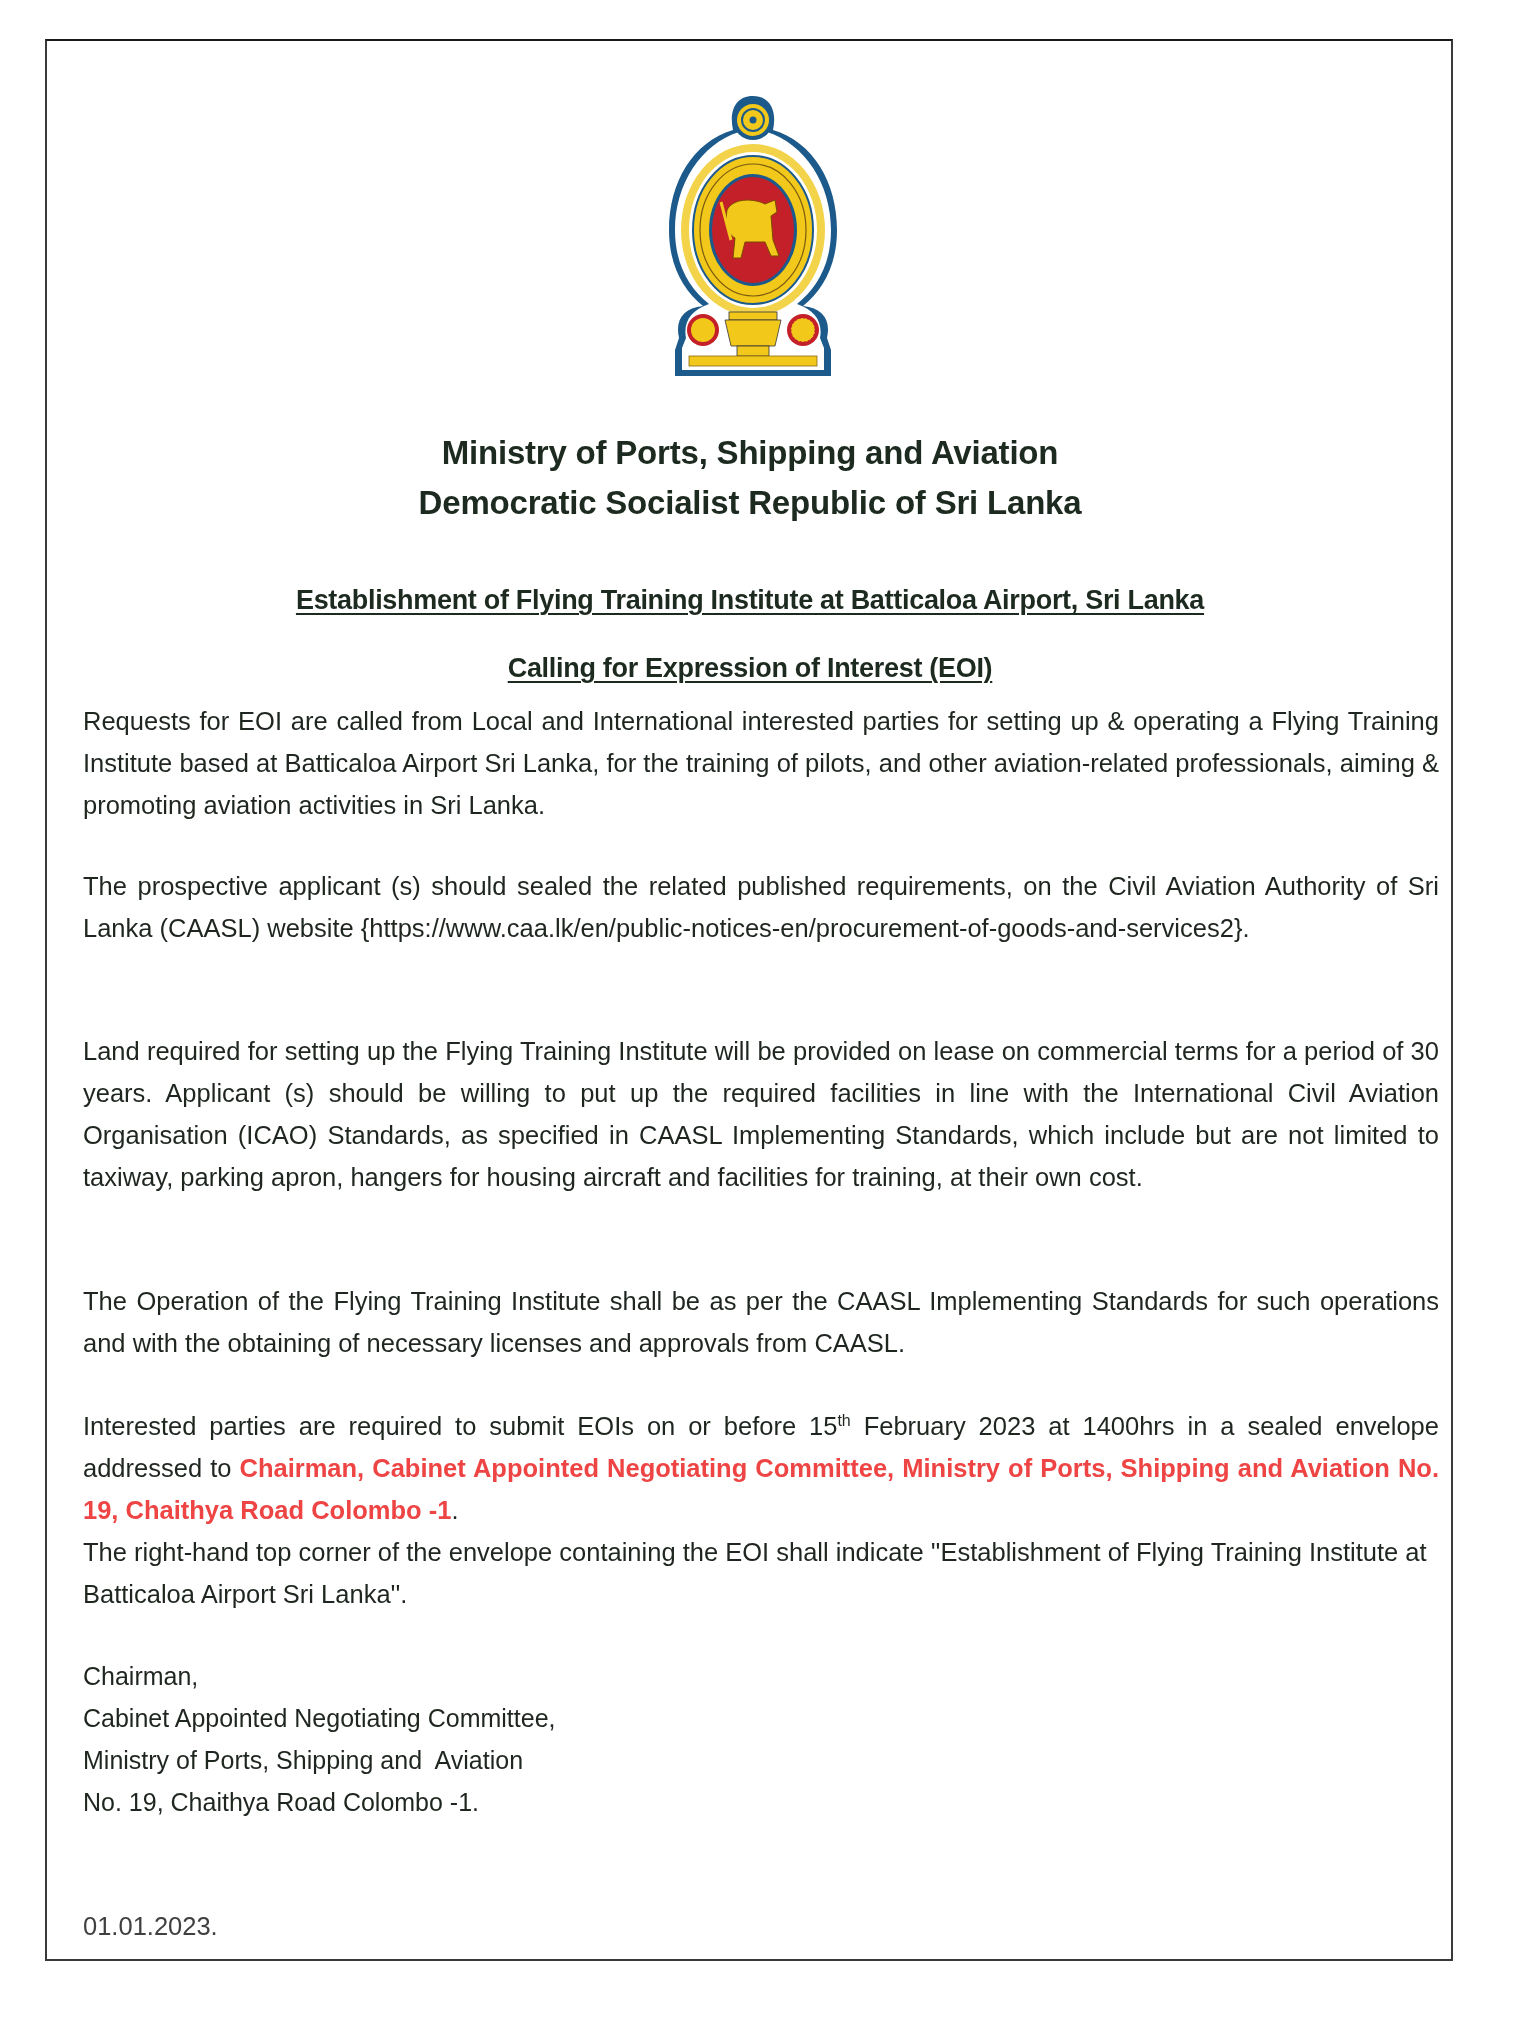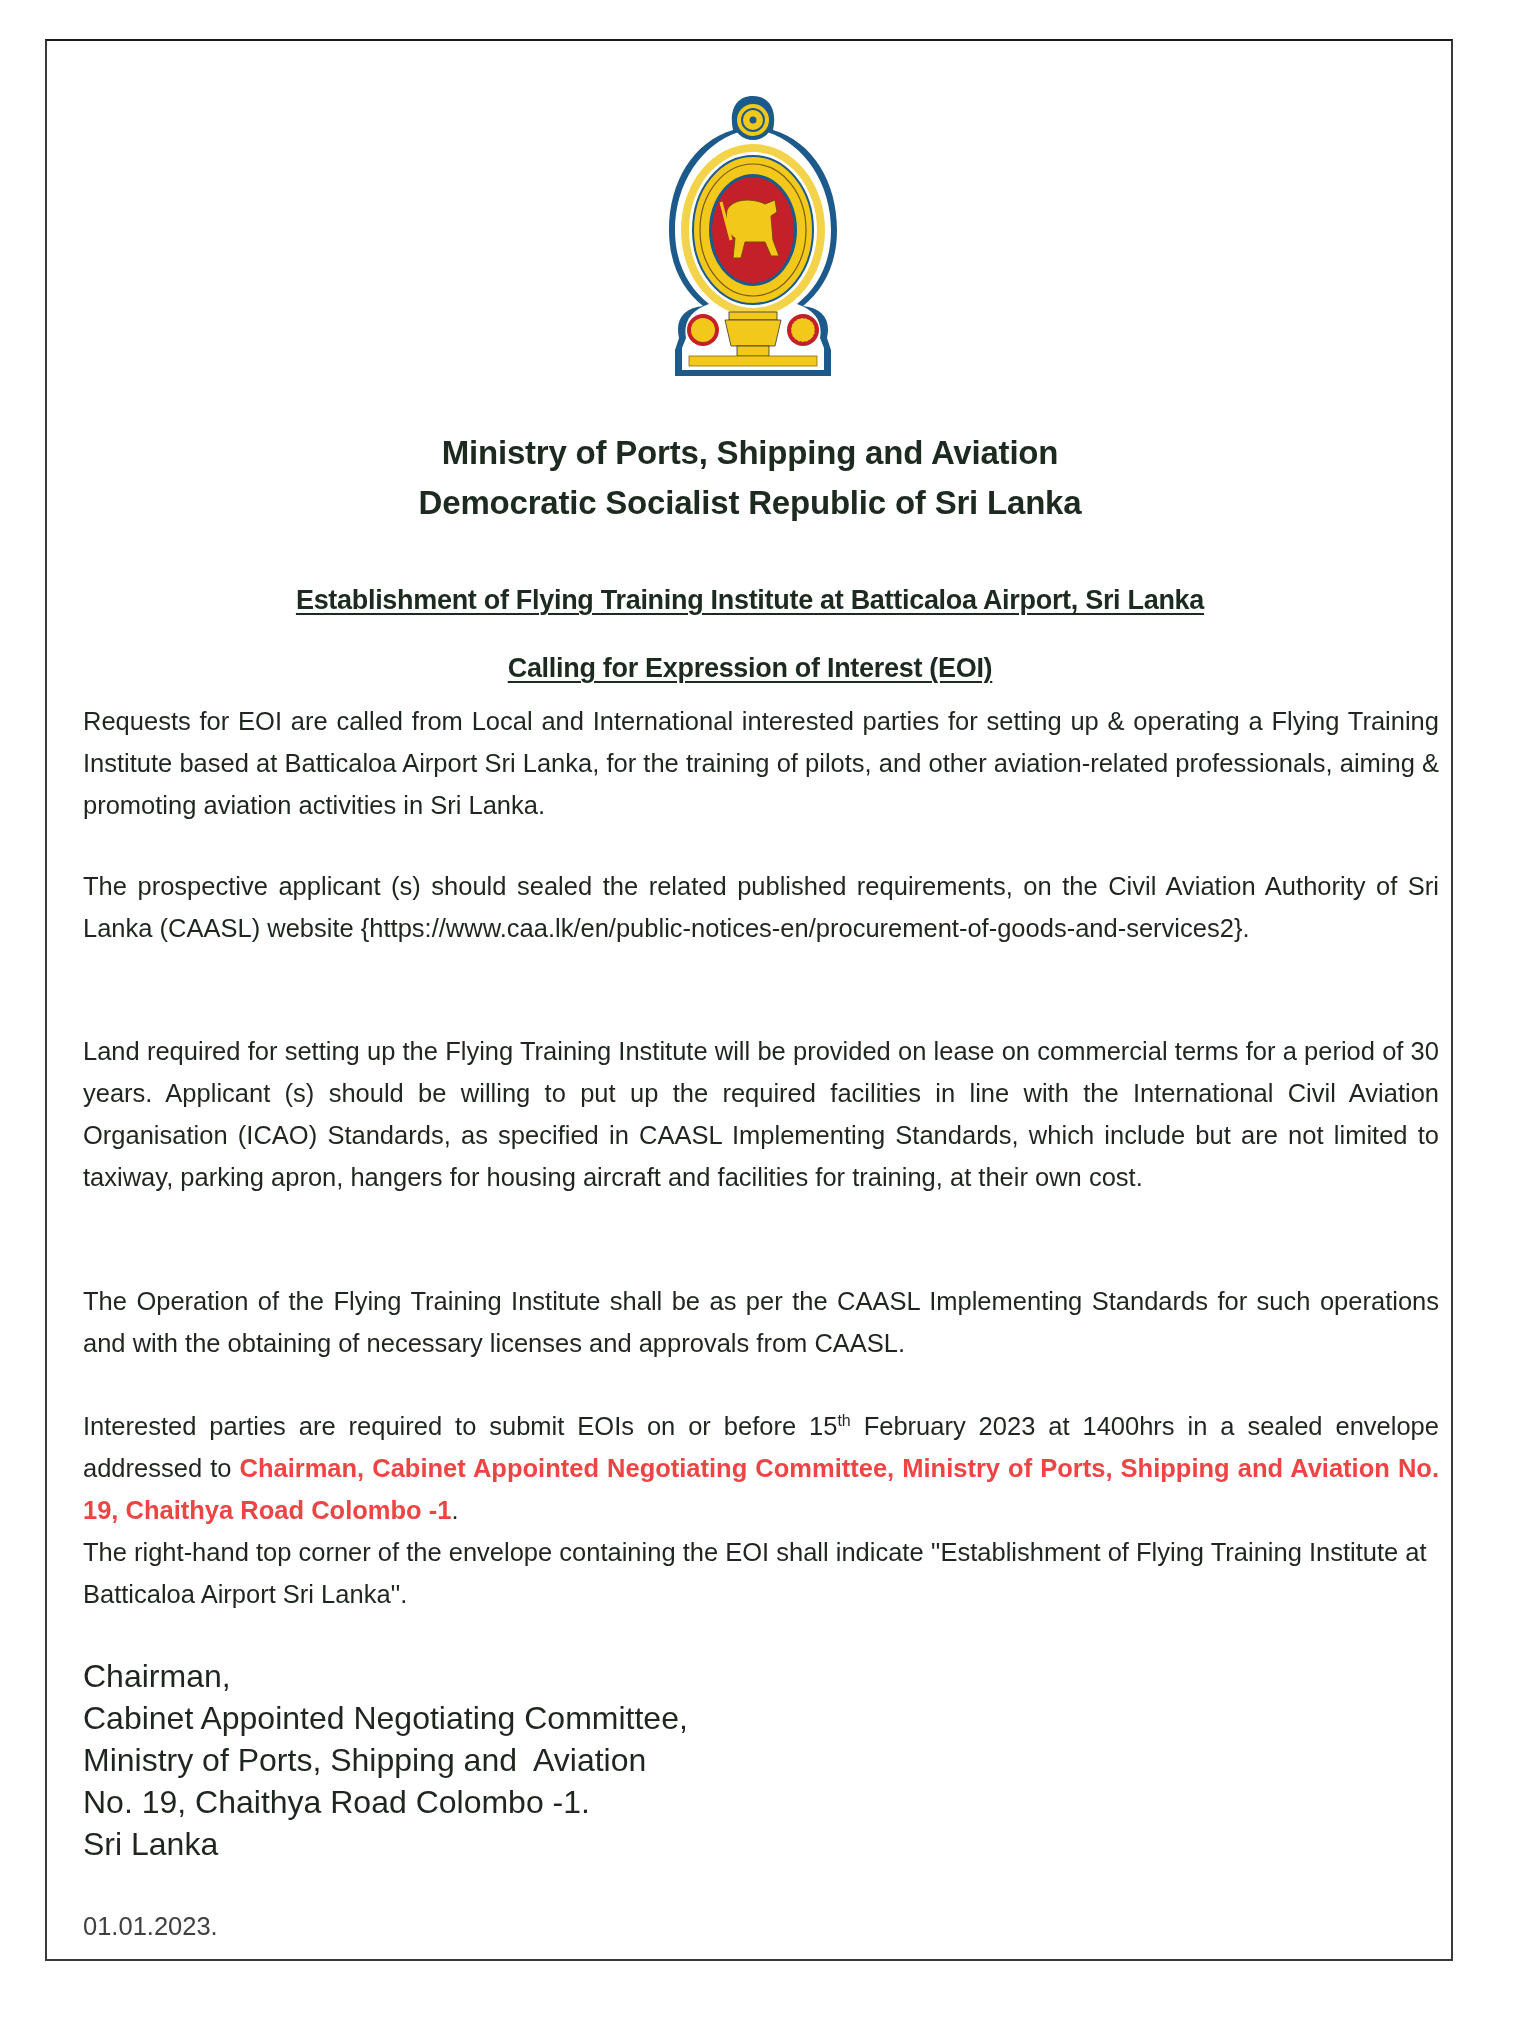--- a/index.html
+++ b/index.html
@@ -21,21 +21,21 @@
                 color: #1e261f; text-align: justify; }
   .body-block p { margin: 0; }
   .p1 { top: 700px; }
   .p2 { top: 865px; }
   .p3 { top: 1030px; }
   .p4 { top: 1280px; }
   .p5 { top: 1405px; }
   .p5 b { font-weight: bold; color: #ef4444; }
   .p5 sup { font-size: 16px; line-height: 0; vertical-align: super; }
   .p6 { top: 1531px; text-align: left; }
-  .signature { position: absolute; left: 83px; top: 1655px; font-size: 32px; line-height: 42px; color: #1e261f; }
+  .signature { position: absolute; left: 83px; top: 1655px; font-size: 25px; line-height: 42px; color: #1e261f; }
   .signature div { white-space: pre; }
   .date { position: absolute; left: 83px; top: 1905px; font-size: 25.5px; line-height: 42px; color: #404040; }
 </style>
 </head>
 <body>
 
 <div class="page-frame"></div>
 
 <div class="emblem">
   <svg width="200" height="292" viewBox="0 0 200 292">
@@ -97,16 +97,15 @@
 </div>
 <div class="body-block p6">
     <p>The right-hand top corner of the envelope containing the EOI shall indicate ''Establishment of Flying Training Institute at Batticaloa Airport Sri Lanka''.</p>
   </div>
 
 <div class="signature">
   <div>Chairman,</div>
   <div>Cabinet Appointed Negotiating Committee,</div>
   <div>Ministry of Ports, Shipping and  Aviation</div>
   <div>No. 19, Chaithya Road Colombo -1.</div>
-  <div>Sri Lanka</div>
 </div>
 
 <div class="date">01.01.2023.</div>
 
 </body></html>

